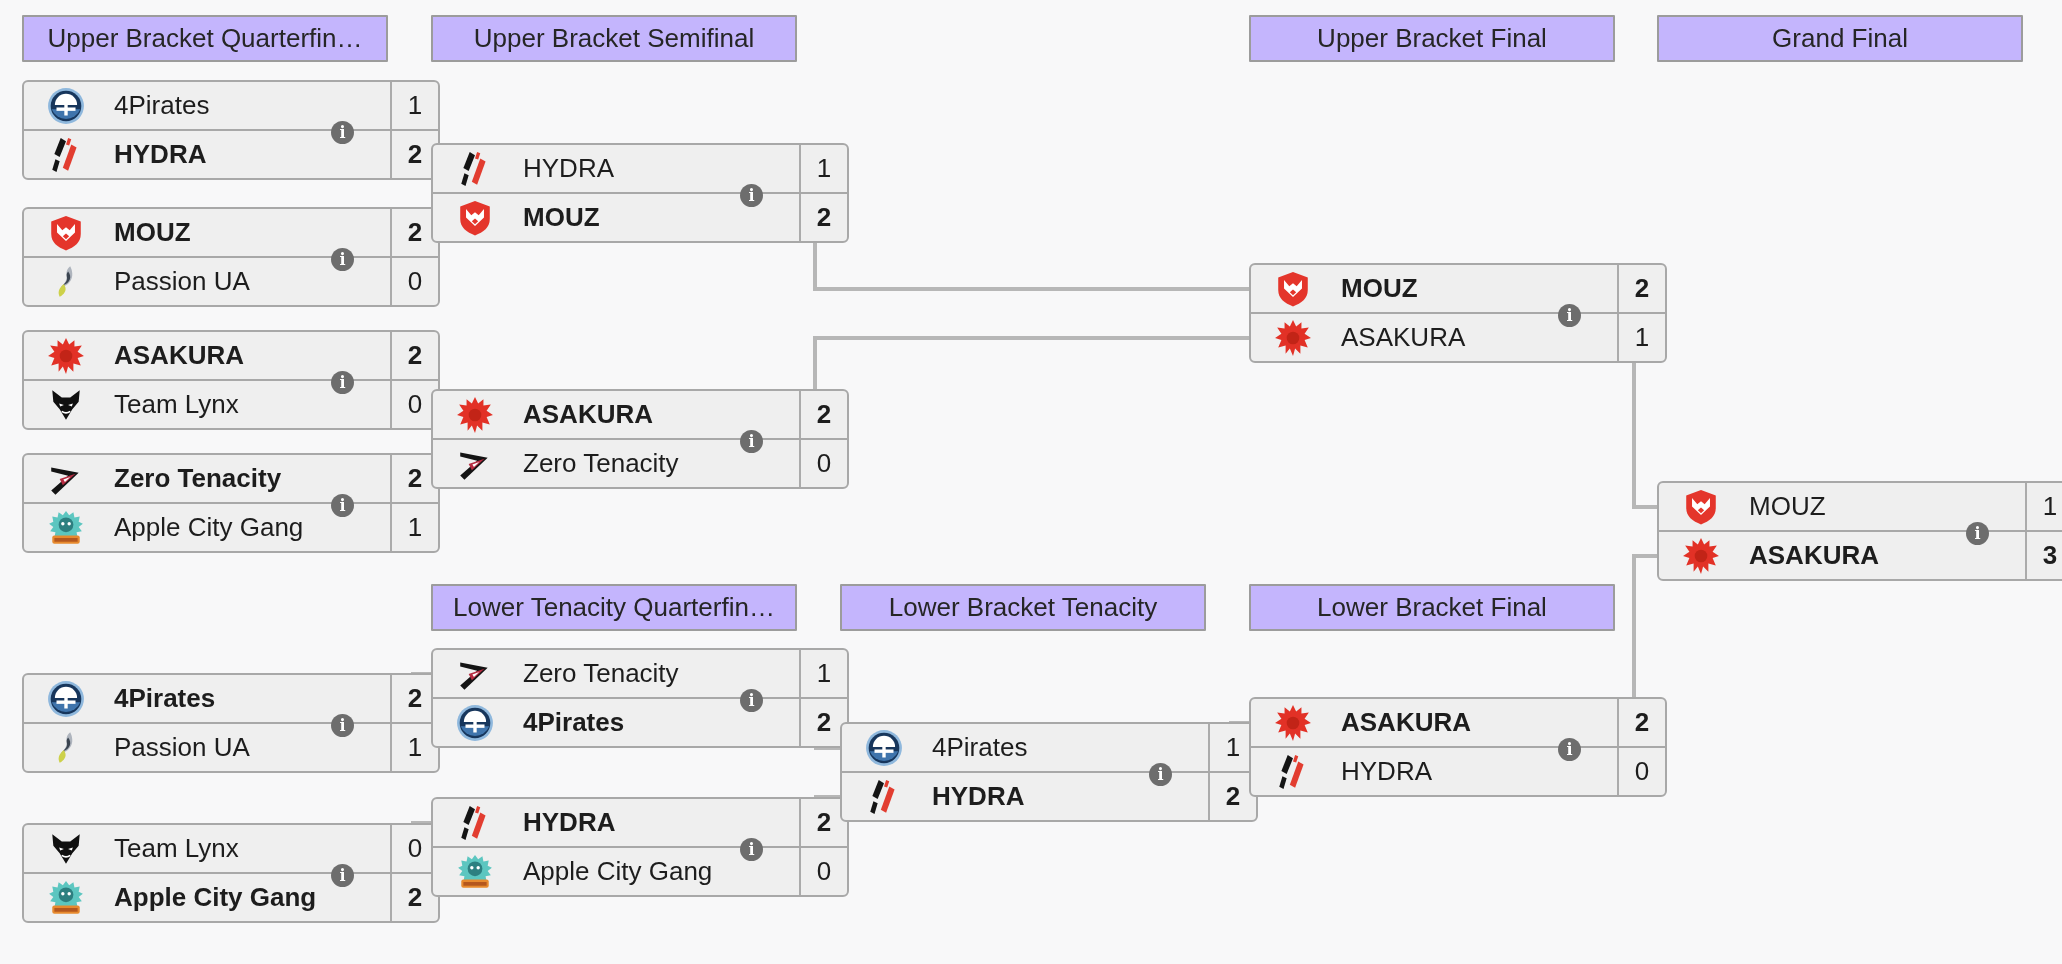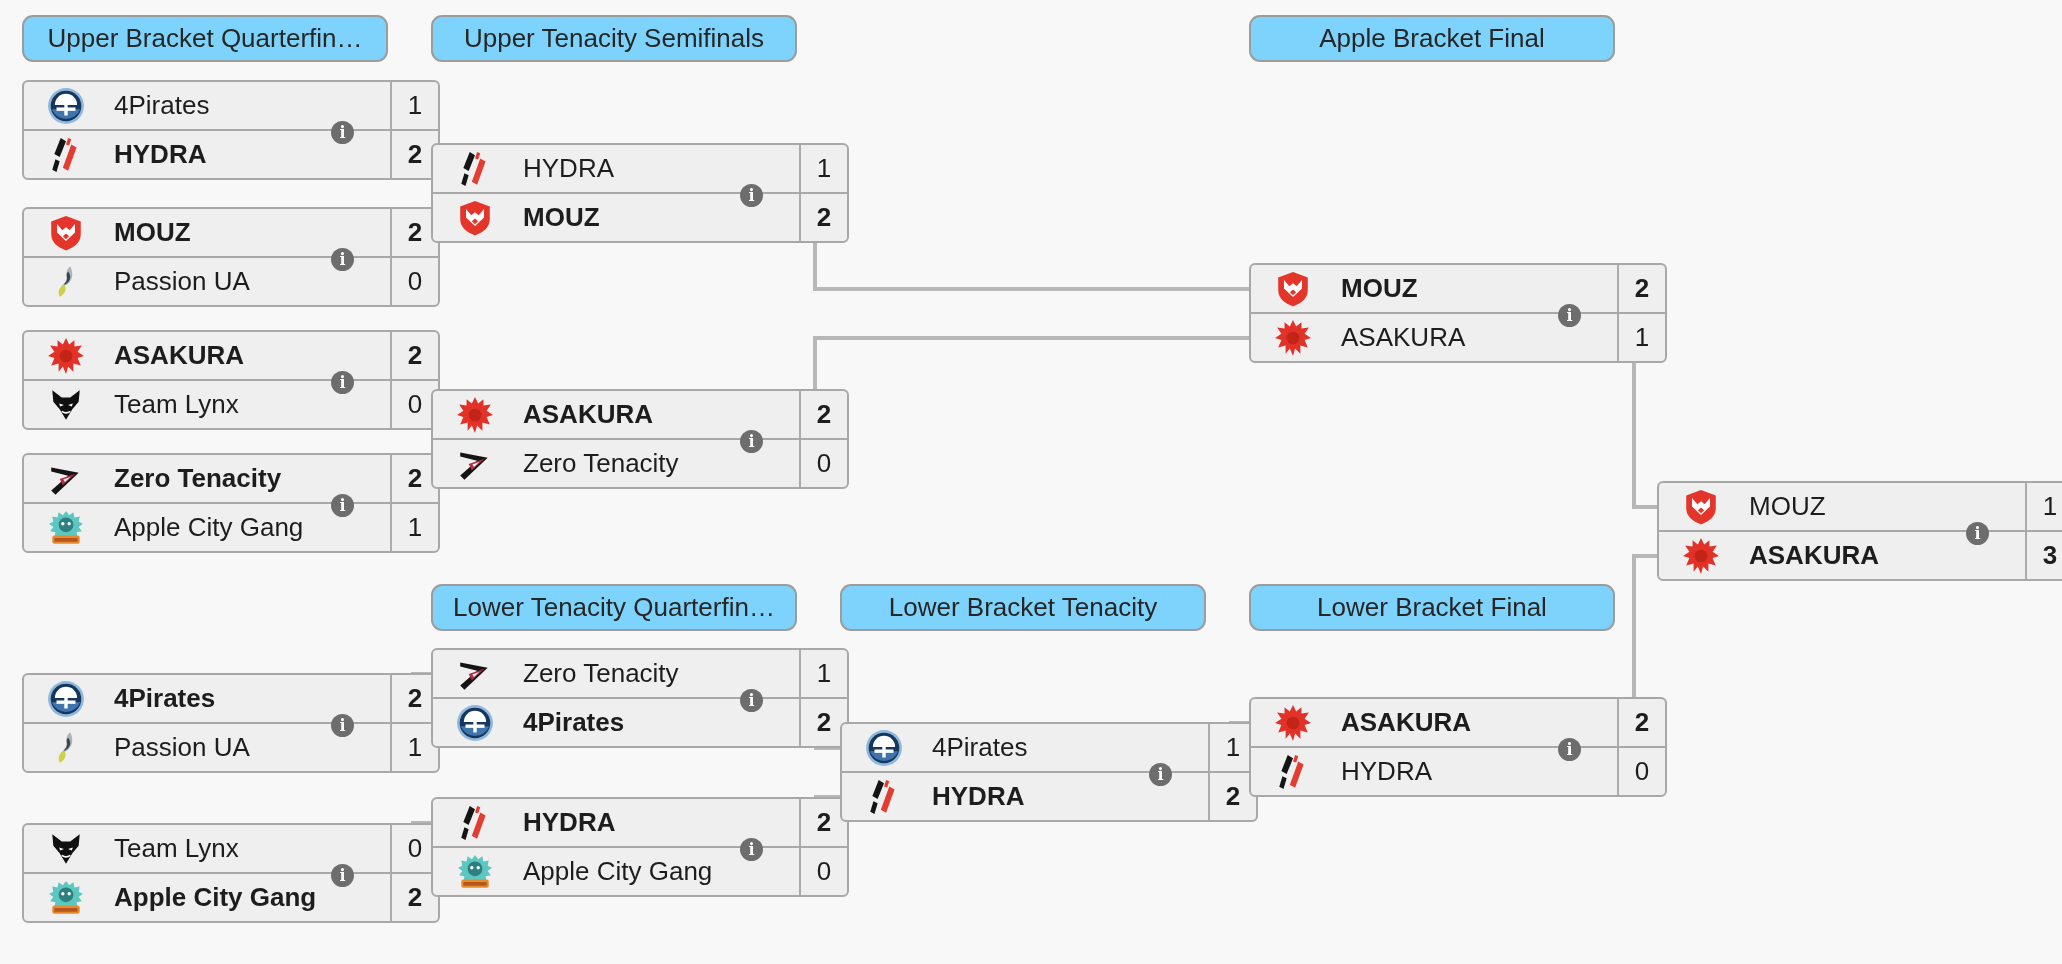--- a/index.html
+++ b/index.html
@@ -1,20 +1,20 @@
 <!DOCTYPE html>
 <html><head>
 <meta charset="utf-8">
 <style>
   html,body{margin:0;padding:0;background:#f8f8f9;}
   .canvas{position:relative;width:2062px;height:964px;background:#f8f8f9;
           font-family:"Liberation Sans","DejaVu Sans",sans-serif;overflow:hidden;}
   .wires{position:absolute;left:0;top:0;z-index:1;}
   .round-header{position:absolute;width:366px;height:47px;box-sizing:border-box;
-    background:#7dd3fc;border:2px solid #9c9c9c;border-radius:11px;z-index:2;
+    background:#c4b5fd;border:2px solid #9c9c9c;border-radius:1px;z-index:2;
     display:flex;align-items:center;justify-content:center;
     font-size:26px;color:#262626;white-space:nowrap;overflow:hidden;}
   .match{position:absolute;width:418px;height:100px;box-sizing:border-box;z-index:2;
     background:#efefef;border:2px solid #a8a8a8;border-radius:6px;}
   .row{height:47px;display:flex;align-items:center;position:relative;cursor:pointer;}
   .divider{height:2px;background:#a8a8a8;}
   .logo{width:40px;height:40px;margin-left:22px;flex:0 0 auto;
     display:flex;align-items:center;justify-content:center;}
   .logo svg{width:38px;height:38px;}
   .tname{font-size:26px;color:#1d1d1d;margin-left:28px;flex:1;
@@ -101,22 +101,23 @@
       <polyline points="798,698 816,698 816,748 840,748"></polyline>
       <polyline points="798,847 816,847 816,797 840,797"></polyline>
       <polyline points="1207,772 1249,772"></polyline>
       <polyline points="411,674 431,674"></polyline>
       <polyline points="411,823 431,823"></polyline>
       <polyline points="1229,723 1249,723"></polyline>
     </g>
   </svg>
 
   <div class="round-header" style="left:22px;top:15px">Upper Bracket Quarterfin…</div>
-  <div class="round-header" style="left:431px;top:15px">Upper Tenacity Semifinals</div>
-  <div class="round-header" style="left:1249px;top:15px">Apple Bracket Final</div>
+  <div class="round-header" style="left:431px;top:15px">Upper Bracket Semifinal</div>
+  <div class="round-header" style="left:1249px;top:15px">Upper Bracket Final</div>
+  <div class="round-header" style="left:1657px;top:15px">Grand Final</div>
   <div class="round-header" style="left:431px;top:584px">Lower Tenacity Quarterfin…</div>
   <div class="round-header" style="left:840px;top:584px">Lower Bracket Tenacity</div>
   <div class="round-header" style="left:1249px;top:584px">Lower Bracket Final</div>
 
   <div class="match" style="left:22px;top:80px">
     <div class="row">
       <span class="logo">
           <svg viewBox="0 0 36 36">
             <use href="#lg-pirates"></use>
           </svg>

